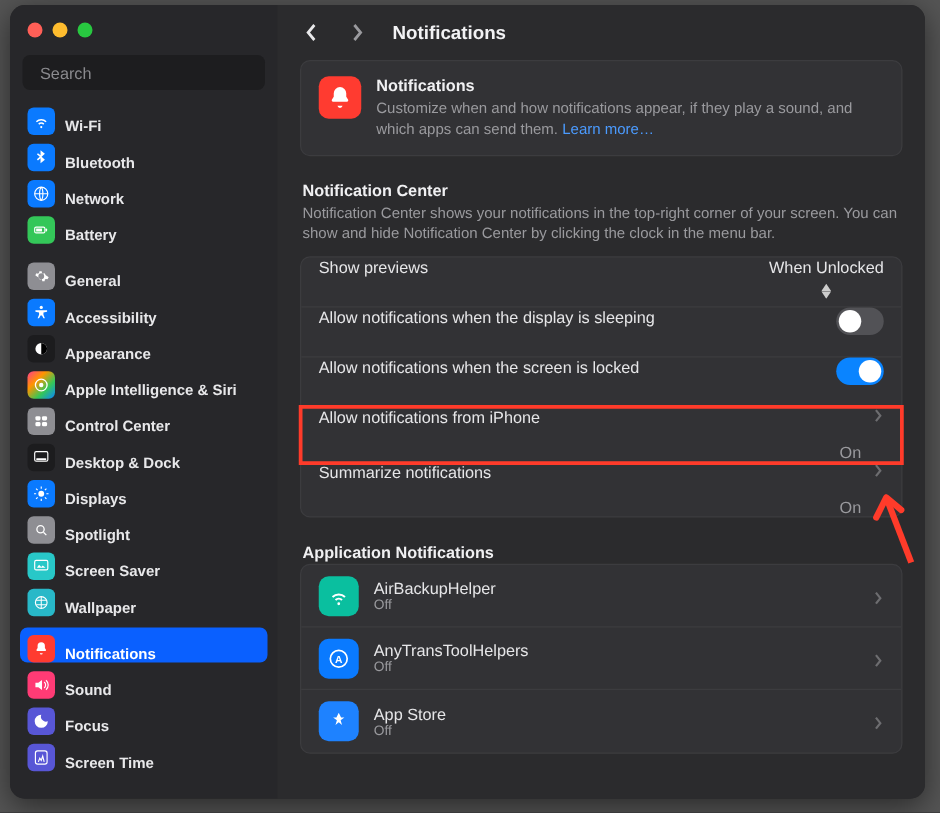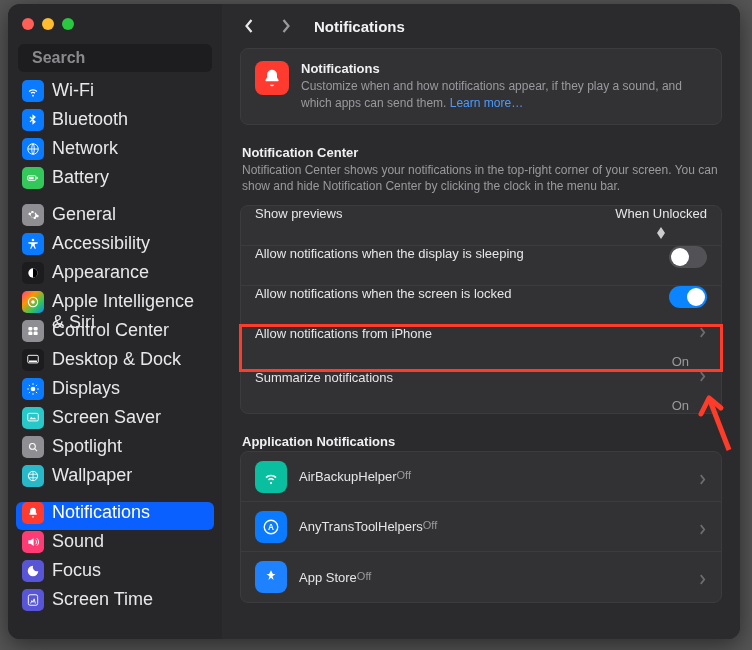--- a/index.html
+++ b/index.html
@@ -4,25 +4,25 @@
 <style>
 * { margin: 0; padding: 0; box-sizing: border-box; font-family: -apple-system, "SF Pro Display", "Helvetica Neue", Arial, sans-serif; -webkit-font-smoothing: antialiased; }
 body { background: #555; width: 752px; height: 650px; overflow: hidden; }
 .window { width: 732px; height: 635px; margin: 4px 8px; background: #2b2b2d; border-radius: 12px; display: flex; overflow: hidden; box-shadow: 0 6px 24px rgba(0,0,0,.5); }
 .sidebar { width: 214px; background: #27272a; display: flex; flex-direction: column; padding-top: 8px; }
 .traffic { display: flex; gap: 8px; padding: 6px 14px 10px; }
 .dot { width: 12px; height: 12px; border-radius: 50%; }
 .dot.red{background:#ff5f57}.dot.yel{background:#febc2e}.dot.grn{background:#28c840}
 .search { margin: 4px 10px 8px; height: 28px; background: #1d1d1f; border-radius: 6px; display: flex; align-items: center; padding: 0 8px; gap: 6px; }
 .search svg { width: 14px; height: 14px; fill: #8a8a8e; }
-.search input { flex: 1; background: transparent; border: 0; outline: 0; color: #ddd; font-size: 16px; font-weight: bold; }
+.search input { flex: 1; background: transparent; border: 0; outline: 0; color: #ddd; font-size: 13px; }
 .search input::placeholder{color:#8a8a8e}
 .nav { flex: 1; overflow-y: auto; padding: 0 8px 10px; }
 .nav::-webkit-scrollbar{width:0}
-.nav-item { display: flex; align-items: flex-start; gap: 8px; height: 28px; padding: 0 6px; border-radius: 6px; color: #e8e8ea; font-size: 18px; cursor: default; margin-bottom: 1px; }
+.nav-item { display: flex; align-items: flex-end; gap: 8px; height: 28px; padding: 0 6px; border-radius: 6px; color: #e8e8ea; font-size: 12px; cursor: default; margin-bottom: 1px; font-weight: bold; }
 .nav-item.sel { background: #0a60ff; color: #fff; }
 .nav-sep { height: 8px; }
 .nico { width: 22px; height: 22px; border-radius: 5px; display: flex; align-items: center; justify-content: center; flex-shrink: 0; }
 .nico svg { width: 14px; height: 14px; fill: #fff; }
 .main { flex: 1; background: #2b2b2d; display: flex; flex-direction: column; }
 .toolbar { height: 44px; display: flex; align-items: center; gap: 14px; padding: 0 16px; }
 .navbtn { width: 22px; height: 22px; display: flex; align-items: center; justify-content: center; cursor: default; }
 .navbtn svg { width: 11px; height: 14px; stroke: #9a9a9e; stroke-width: 2.2; fill: none; }
 .navbtn.enabled svg { stroke: #e8e8ea; }
 .title { color: #f2f2f4; font-size: 15px; font-weight: 600; margin-left: 4px; }
@@ -47,21 +47,21 @@
 .valtxt { color: #9a9a9e; font-size: 13px; margin-top: 28px; }
 .chev { width: 8px; height: 12px; }
 .chev svg { width: 7px; height: 11px; stroke: #6d6d70; stroke-width: 2; fill: none; }
 .toggle { width: 38px; height: 22px; border-radius: 11px; background: #525256; position: relative; flex-shrink:0; }
 .toggle::after { content: ""; position: absolute; width: 18px; height: 18px; border-radius: 50%; background: #fff; top: 2px; left: 2px; transition: left .15s; }
 .toggle.on { background: #0a84ff; }
 .toggle.on::after { left: 18px; }
 .app-row { display:flex; align-items:center; min-height:50px; padding: 7px 14px; border-bottom:1px solid #3c3c3f; gap:12px; }
 .app-row:last-child{border-bottom:0}
 .app-ico { width:32px;height:32px;border-radius:8px;display:flex;align-items:center;justify-content:center;flex-shrink:0; }
-.app-txt { flex:1; display:flex;flex-direction:row; }
+.app-txt { flex:1; display:flex;flex-direction:column; }
 .app-txt .nm { color:#e6e6e8; font-size:13px; }
 .app-txt .st { color:#9a9a9e; font-size:11px; }
 .arrow-ann { position:absolute; width:40px; height:70px; pointer-events:none; }
 </style>
 </head>
 <body>
 
 <div class="window">
   <aside class="sidebar">
     <div class="traffic">
@@ -172,36 +172,36 @@
             <svg viewBox="0 0 24 24">
               <circle cx="12" cy="12" r="4"></circle>
               <g stroke="#fff" stroke-width="1.6">
                 <path d="M12 2v3M12 19v3M2 12h3M19 12h3M4.9 4.9l2.1 2.1M17 17l2.1 2.1M19.1 4.9L17 7M7 17l-2.1 2.1"></path>
               </g>
             </svg>
           </span>
           <span>Displays</span>
         </div>
         <div class="nav-item">
+          <span class="nico" style="background: rgb(142, 142, 147);">
+            <svg viewBox="0 0 24 24">
+              <circle cx="11" cy="11" r="5" fill="none" stroke="#fff" stroke-width="1.8"></circle>
+              <path d="M15 15l4 4" stroke="#fff" stroke-width="1.8"></path>
+            </svg>
+          </span>
+          <span>Spotlight</span>
+        </div>
+        <div class="nav-item">
           <span class="nico" style="background: rgb(40, 200, 200);">
             <svg viewBox="0 0 24 24">
               <rect x="3" y="4" width="18" height="13" rx="2" fill="none" stroke="#fff" stroke-width="1.6"></rect>
               <path d="M6 14l3-4 3 3 2-2 4 3z"></path>
             </svg>
           </span>
           <span>Screen Saver</span>
-        </div>
-        <div class="nav-item">
-          <span class="nico" style="background: rgb(142, 142, 147);">
-            <svg viewBox="0 0 24 24">
-              <circle cx="11" cy="11" r="5" fill="none" stroke="#fff" stroke-width="1.8"></circle>
-              <path d="M15 15l4 4" stroke="#fff" stroke-width="1.8"></path>
-            </svg>
-          </span>
-          <span>Spotlight</span>
         </div>
         <div class="nav-item">
           <span class="nico" style="background: rgb(40, 184, 200);">
             <svg viewBox="0 0 24 24">
               <circle cx="12" cy="12" r="8" fill="none" stroke="#fff" stroke-width="1.6"></circle>
               <path d="M12 4v16M5 9h14M5 15h14" stroke="#fff" stroke-width="1.4"></path>
             </svg>
           </span>
           <span>Wallpaper</span>
         </div>

